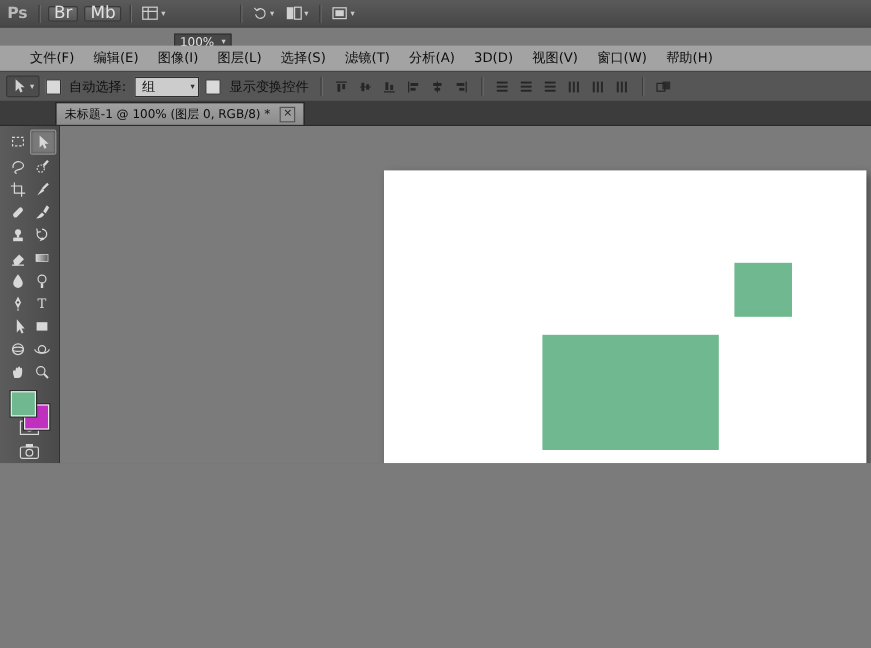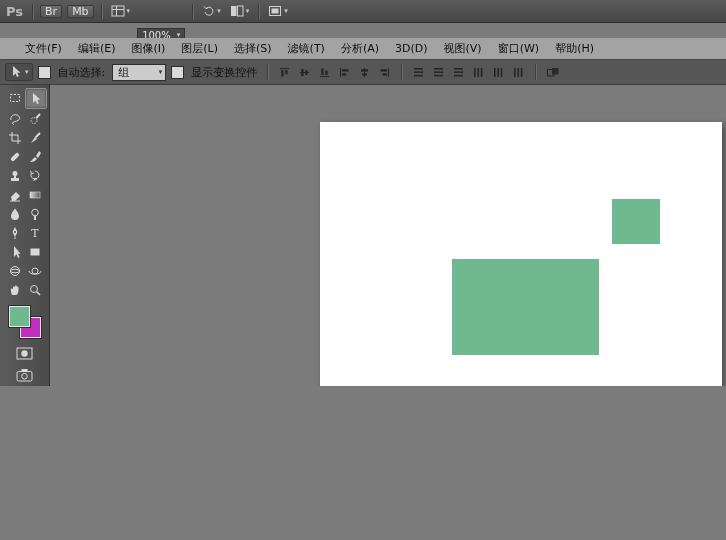--- a/index.html
+++ b/index.html
@@ -4,21 +4,21 @@
 <style>
   html,body{margin:0;padding:0;background:#7b7b7b;}
   .app{width:726px;height:386px;overflow:hidden;display:flex;flex-direction:column;
        font-family:"DejaVu Sans","Liberation Sans",sans-serif;font-size:11px;
        -webkit-user-select:none;user-select:none;}
   
   .appbar{height:22px;flex:0 0 22px;background:linear-gradient(#5a5a5a,#474747);
           border-bottom:1px solid #2f2f2f;display:flex;align-items:center;gap:5px;padding:0 6px;color:#cfcfcf;}
   .logo{font-weight:bold;font-size:13px;color:#b9b9b9;padding-right:2px;}
   .ab-btn{background:linear-gradient(#6e6e6e,#565656);border:1px solid #393939;border-radius:2px;
-          color:#e0e0e0;font-size:11px;padding:0 4px;line-height:11px;}
+          color:#e0e0e0;font-size:14px;padding:0 4px;line-height:11px;}
   .ab-sep{width:1px;height:15px;background:#3a3a3a;box-shadow:1px 0 0 #6b6b6b;margin:0 2px;}
   .ab-group{display:flex;align-items:center;gap:2px;padding:1px 2px;}
   .ab-icon{display:flex;align-items:center;color:#d0d0d0;}
   .caret{font-size:7px;color:#c9c9c9;line-height:1;}
   .zoom-box{background:#474747;border:1px solid #323232;color:#e2e2e2;font-size:10px;
             padding:1px 4px;display:flex;align-items:center;gap:6px;margin-top:48px;}
   
   .menubar{height:21px;flex:0 0 21px;background:#a3a3a3;border-bottom:1px solid #454545;
            display:flex;align-items:center;padding:0 17px;margin-top:15px;}
   .menu-item{padding:3px 8px;color:#0d0d0d;cursor:default;}
@@ -241,20 +241,26 @@
       </span>
     <span class="opt-sep"></span>
     <span class="opt-icon">
         <svg width="14" height="13">
           <rect x="1.5" y="3.5" width="6.5" height="6.5" fill="none" stroke="currentColor"></rect>
           <rect x="6" y="2" width="6.5" height="6.5" fill="currentColor" opacity="0.85"></rect>
         </svg>
       </span>
   </div>
 
+  <div class="tabbar">
+    <div class="tab">
+      <span>未标题-1 @ 100% (图层 0, RGB/8) *</span>
+      <span class="tab-close">×</span>
+    </div>
+  </div>
 
   <div class="main">
 
     <div class="toolpanel">
       <div class="tools">
           <div class="tool">
             <svg width="14" height="14">
               <rect x="2.5" y="3.5" width="9" height="7" fill="none" stroke="currentColor" stroke-dasharray="2 1.5"></rect>
             </svg>
           </div>

